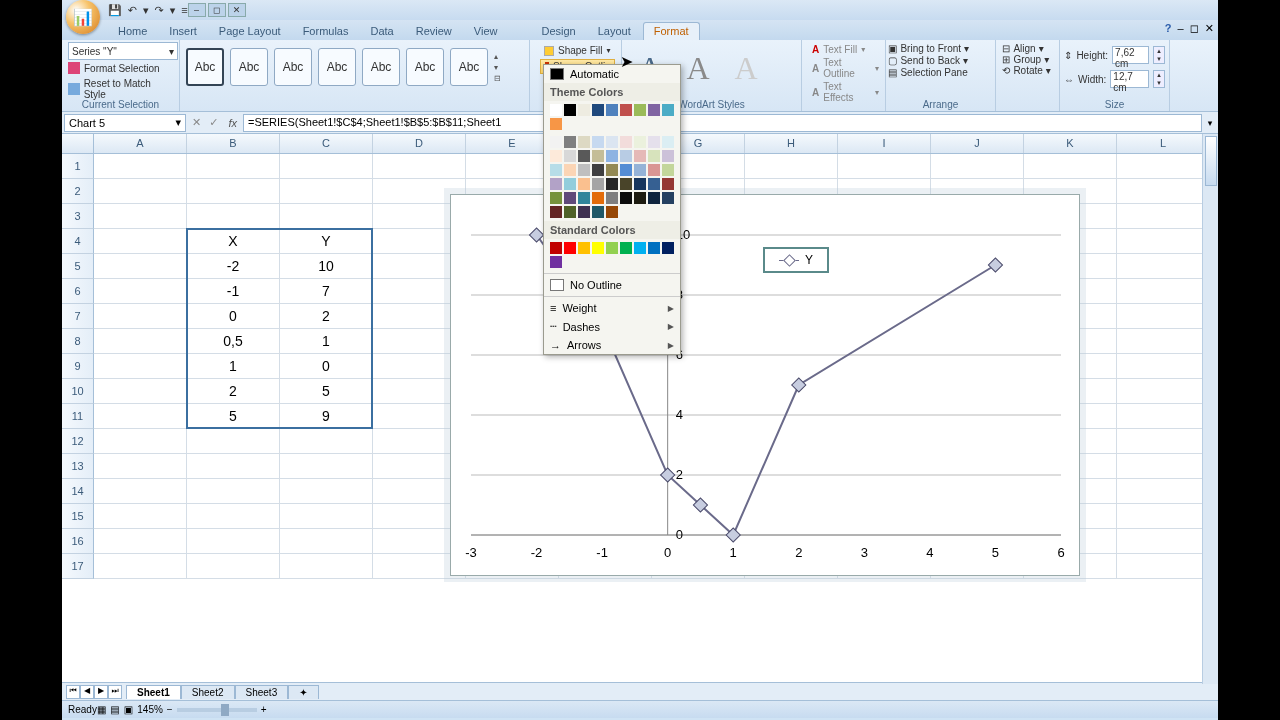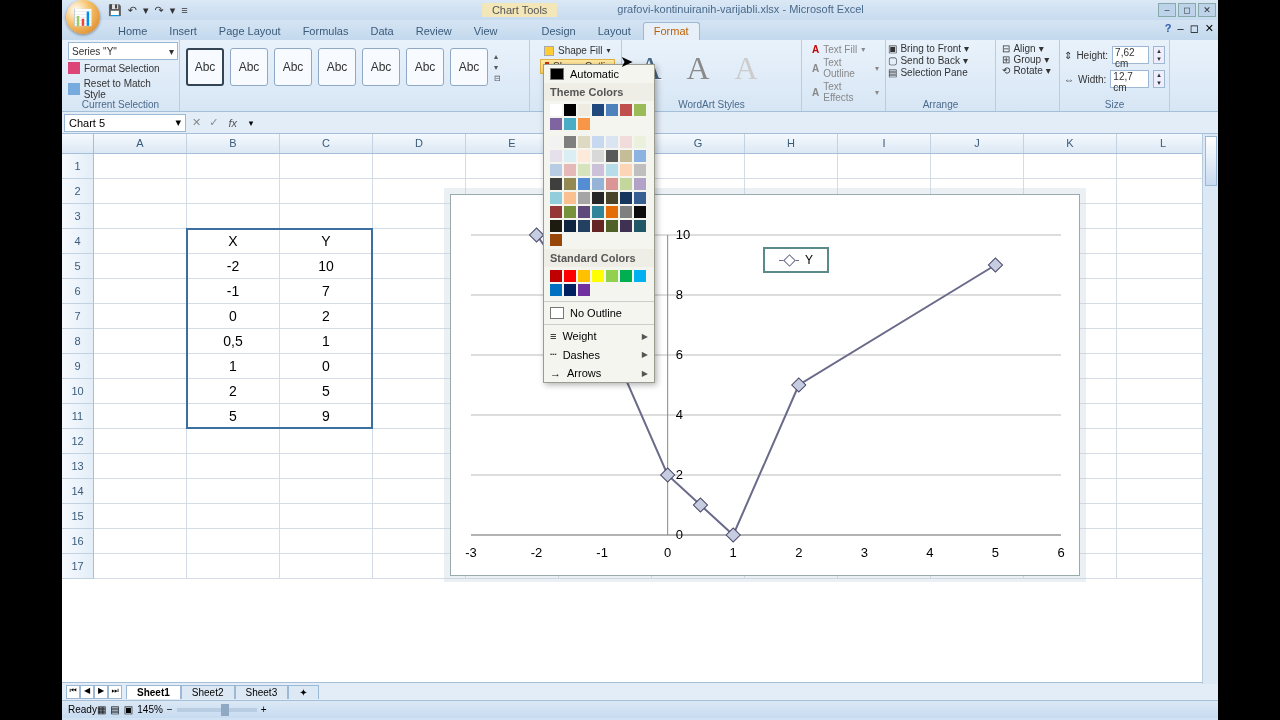--- a/index.html
+++ b/index.html
@@ -66,21 +66,21 @@
 .nav-btns{display:flex;gap:0;margin:0 4px;}
 .nav-btn{width:14px;height:14px;border:1px solid #9cb8d4;background:#fff;font-size:8px;text-align:center;cursor:pointer;}
 .sh-tab{padding:1px 10px;background:#fff;border:1px solid #9cb8d4;border-bottom:none;cursor:pointer;}
 .sh-tab.active{font-weight:bold;background:#fff;}
 .sh-tab.inactive{background:#dce8f4;}
 .status-bar{height:18px;background:linear-gradient(#dbe8f5,#c7dbf0);border-top:1px solid #a5bfd8;display:flex;align-items:center;font-size:10px;padding:8px 6px;justify-content:flex-start;}
 .zoom-ctrl{display:flex;align-items:center;gap:4px;}
 .zoom-slider{width:80px;height:4px;background:#b8cde2;position:relative;}
 .zoom-thumb{width:8px;height:12px;background:#8fa9c4;position:absolute;left:55%;top:-4px;}
 
-.dropdown { position: absolute; left: 481px; top: 64px; width: 112px; background: #f5f5f0; border: 1px solid #9b9b8f; box-shadow: 2px 2px 6px rgba(0,0,0,0.3); z-index: 100; font-size: 11px;}
+.dropdown { position: absolute; left: 481px; top: 64px; width: 138px; background: #f5f5f0; border: 1px solid #9b9b8f; box-shadow: 2px 2px 6px rgba(0,0,0,0.3); z-index: 100; font-size: 11px;}
 .dd-row { display: flex; align-items: center; padding: 3px 6px; gap: 6px; cursor:pointer;}
 .dd-swatch{width:14px;height:12px;border:1px solid #777;}
 .dd-header{padding:3px 6px;font-weight:bold;color:#555;background:#eeeee6;}
 .color-grid{display:flex;flex-wrap:wrap;gap:2px;padding:3px 6px;}
 .color-cell{width:12px;height:12px;cursor:pointer;}
 .dd-sep{border-top:1px solid #ccc;margin:2px 0;}
 .dd-arrow{margin-left:auto;font-size:8px;color:#555;}
 .cursor-img{position:absolute;left:558px;top:52px;z-index:200;font-size:16px;color:#000;pointer-events:none;}
 .scrollbar-v{position:absolute;right:0;top:134px;width:16px;bottom:36px;background:#dce8f4;border-left:1px solid #b8cde2;}
 .scrollbar-v .thumb{position:absolute;left:2px;top:2px;width:12px;height:50px;background:linear-gradient(#fff,#c7dbf0);border:1px solid #9cb8d4;}
@@ -92,24 +92,20 @@
   <div class="orb">📊</div>
 
   <div class="title-bar">
     <div class="qat" style="margin-left:40px">
       <span>💾</span>
       <span>↶</span>
       <span>▾</span>
       <span>↷</span>
       <span>▾</span>
       <span>≡</span>
-    </div>
-    <div class="title-center">
-      <span class="chart-tools">Chart Tools</span>
-      <span class="doc-title">grafovi-kontinuiranih-varijabli.xlsx - Microsoft Excel</span>
     </div>
     <div class="win-controls">
       <div class="win-btn">–</div>
       <div class="win-btn">◻</div>
       <div class="win-btn">✕</div>
     </div>
   </div>
 
   <div class="tabs">
     <div class="tab">Home</div>
@@ -230,20 +226,21 @@
   </div>
 
   <div class="name-box-row">
     <div class="name-box">
         <span>Chart 5</span>
         <span>▾</span>
       </div>
     <span style="padding:0 4px;color:#888">✕</span>
     <span style="padding:0 4px;color:#888">✓</span>
     <span class="fx-label">fx</span>
+    <div class="formula-bar">=SERIES(Sheet1!$C$4;Sheet1!$B$5:$B$11;Sheet1</div>
     <div style="width:16px;text-align:center;font-size:9px">▾</div>
   </div>
 
   <div class="sheet-area">
     <div class="col-headers">
       <div class="corner"></div>
       <div class="col-h">A</div>
       <div class="col-h">B</div>
       <div class="col-h">C</div>
       <div class="col-h">D</div>

